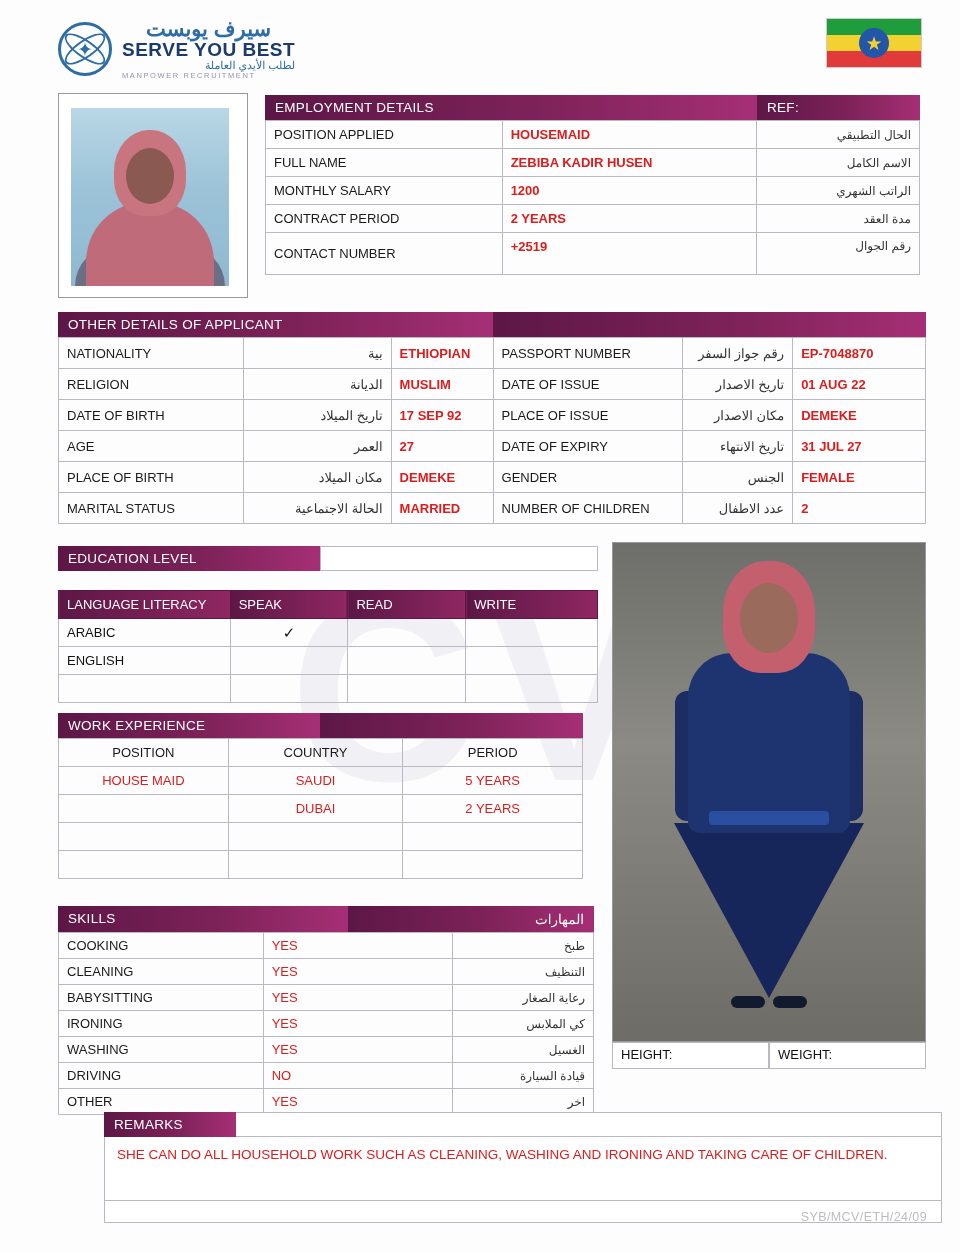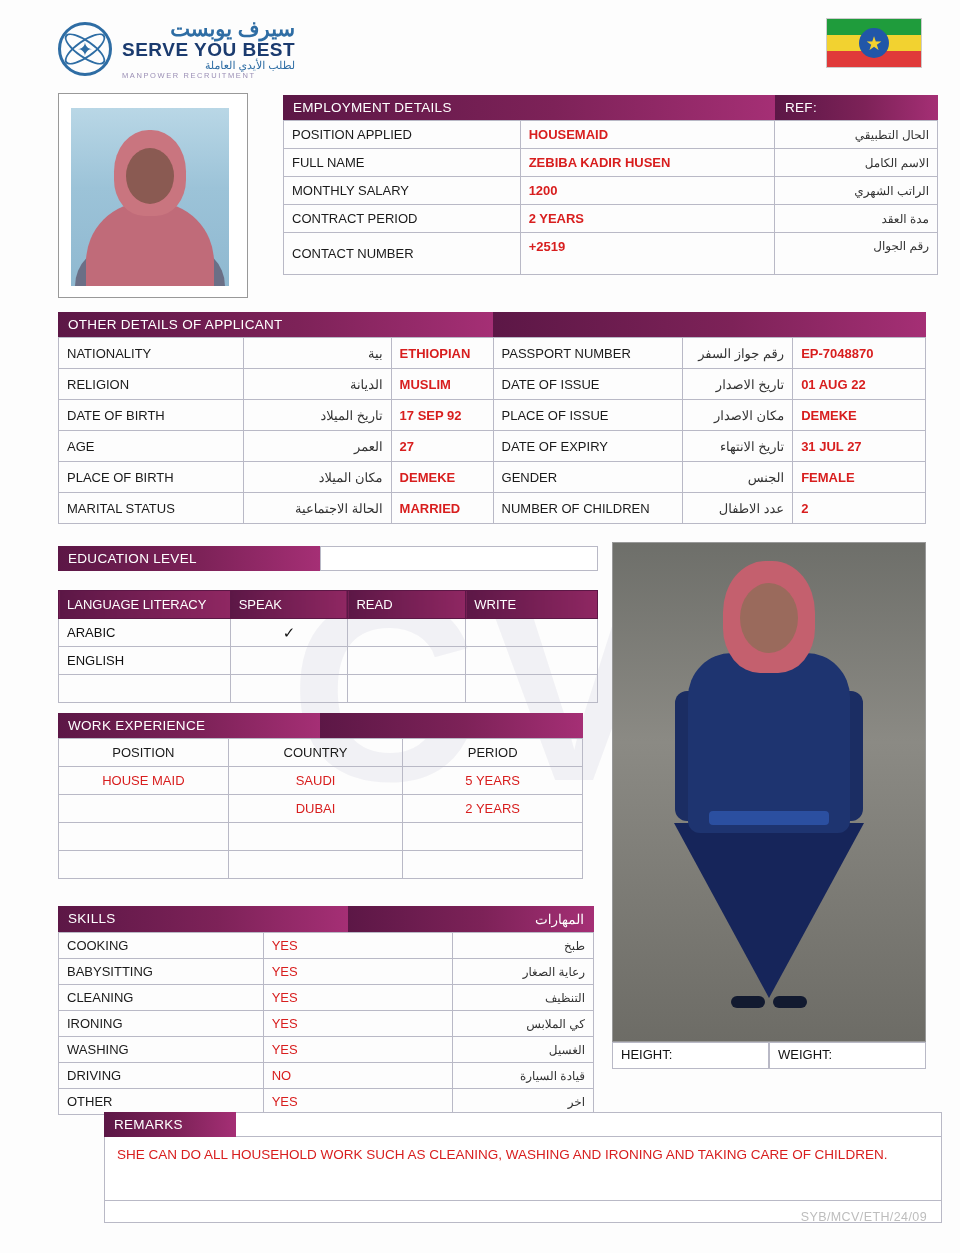--- a/index.html
+++ b/index.html
@@ -31,21 +31,21 @@
     border:3px solid #2e6da4; position:relative; flex:none;
   }
   .logo-mark:before, .logo-mark:after {
     content:""; position:absolute; left:50%; top:50%; width:44px; height:14px;
     border:2px solid #2e6da4; border-radius:50%;
     transform: translate(-50%,-50%) rotate(35deg);
   }
   .logo-mark:after { transform: translate(-50%,-50%) rotate(-35deg); }
   .logo-star { position:absolute; left:50%; top:50%; transform:translate(-50%,-50%); color:#2e6da4; font-size:19px; }
   .logo-text { line-height:1.05; }
-  .logo-ar { font-size:21px; color:#2e6da4; font-weight:bold; text-align:right; }
+  .logo-ar { font-size:21px; color:#2e6da4; font-weight:bold; text-align:center; }
   .logo-en { font-size:19px; color:#1b3b6f; font-weight:bold; letter-spacing:0.5px; }
   .logo-ar2 { font-size:11px; color:#2e6da4; text-align:right; }
   .logo-sub { font-size:7.5px; color:#9b8fb5; letter-spacing:1.6px; }
 
   .flag { position:absolute; right:38px; top:18px; width:96px; height:50px; border:1px solid #ccc; }
   .flag .band { height:33.33%; }
   .flag .g { background:#1f9c3c; }
   .flag .y { background:#f2d230; }
   .flag .r { background:#e03a3a; }
   .flag .disc {
@@ -60,21 +60,21 @@
     color:#fff; font-size:13.5px; padding:5px 10px; letter-spacing:0.3px;
   }
   table { border-collapse: collapse; }
   td { border:1px solid #b9b9c6; padding:4px 8px; vertical-align:middle; height:26px; }
   .val { color:#d81e1e; font-weight:bold; }
   .val-plain { color:#d81e1e; }
   .ar { direction:rtl; text-align:right; color:#333; font-size:12px; }
   .lbl { color:#1a1a1a; }
 
   
-  .emp-wrap { position:absolute; left:283px; top:95px; width:655px; }
+  .emp-wrap { position:absolute; left:265px; top:95px; width:655px; }
   .emp-head { display:flex; }
   .emp-head .a { flex:0 0 492px; }
   .emp-head .b { flex:1; }
   .emp-table { width:655px; }
   .emp-table td.c1 { width:237px; }
   .emp-table td.c2 { width:255px; }
   .emp-table td.c3 { width:163px; }
   .emp-table td { height:28px; }
 
   
@@ -379,28 +379,28 @@
       <div class="hdr-bar b">المهارات</div>
     </div>
     <table class="sk-table">
       <tbody>
           <tr>
         <td class="sc1 lbl">COOKING</td>
         <td class="sc2 val-plain">YES</td>
         <td class="sc3 ar">طبخ</td>
       </tr>
       <tr>
+        <td class="lbl">CLEANING</td>
+        <td class="val-plain">YES</td>
+        <td class="ar">التنظيف</td>
+      </tr>
+      <tr>
         <td class="lbl">BABYSITTING</td>
         <td class="val-plain">YES</td>
         <td class="ar">رعاية الصغار</td>
-      </tr>
-      <tr>
-        <td class="lbl">CLEANING</td>
-        <td class="val-plain">YES</td>
-        <td class="ar">التنظيف</td>
       </tr>
       <tr>
         <td class="lbl">IRONING</td>
         <td class="val-plain">YES</td>
         <td class="ar">كي الملابس</td>
       </tr>
       <tr>
         <td class="lbl">WASHING</td>
         <td class="val-plain">YES</td>
         <td class="ar">الغسيل</td>

